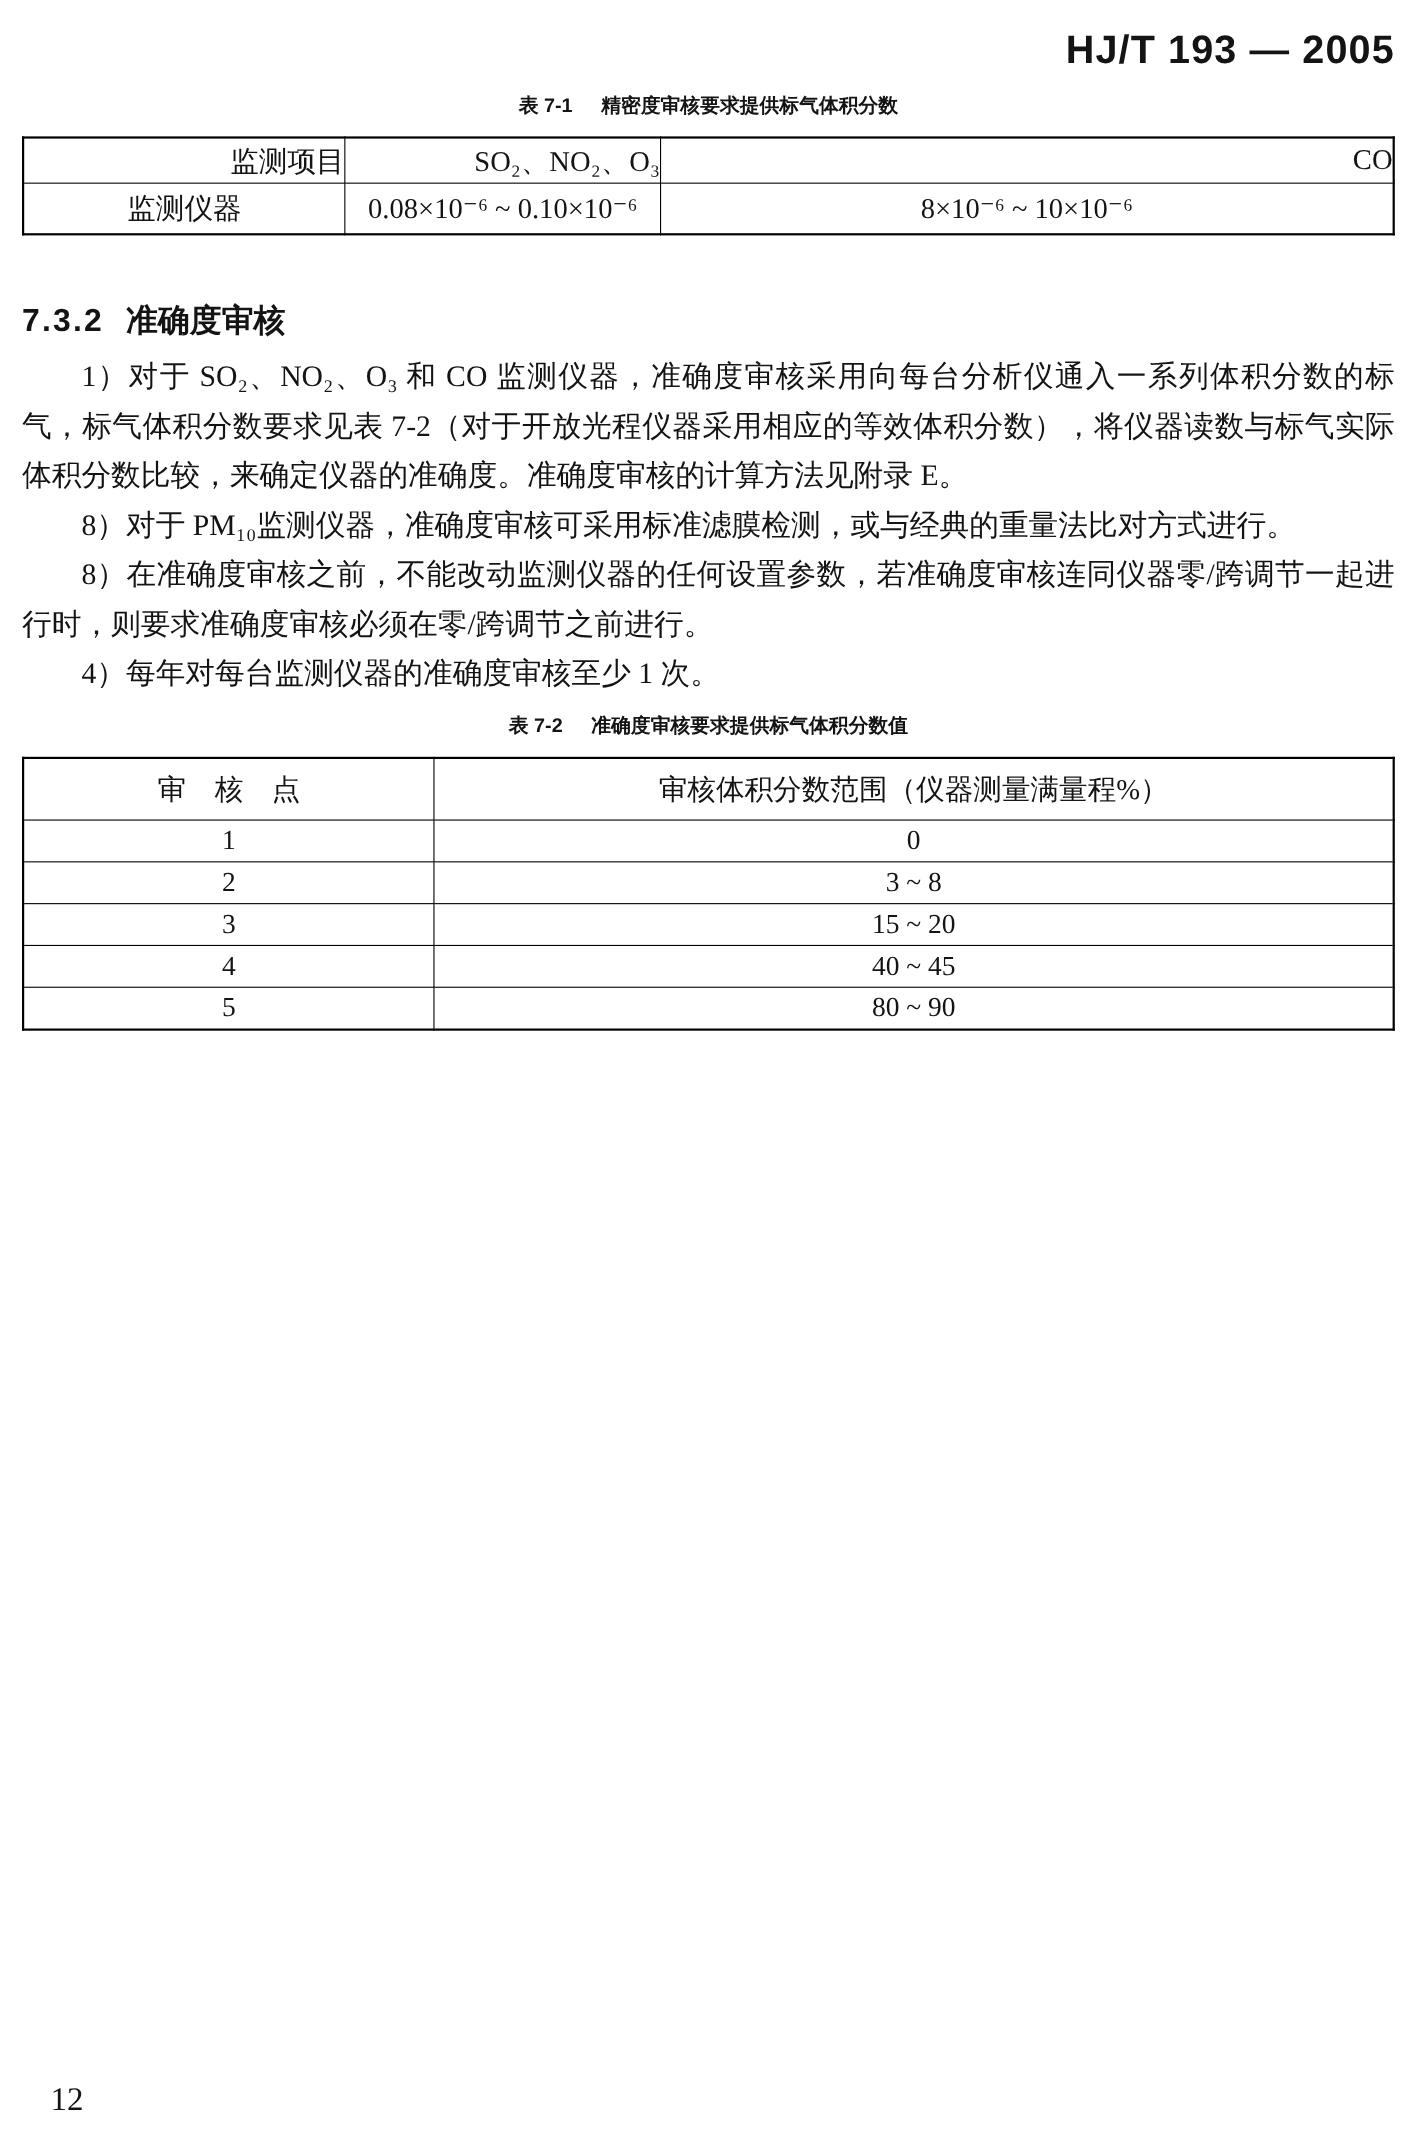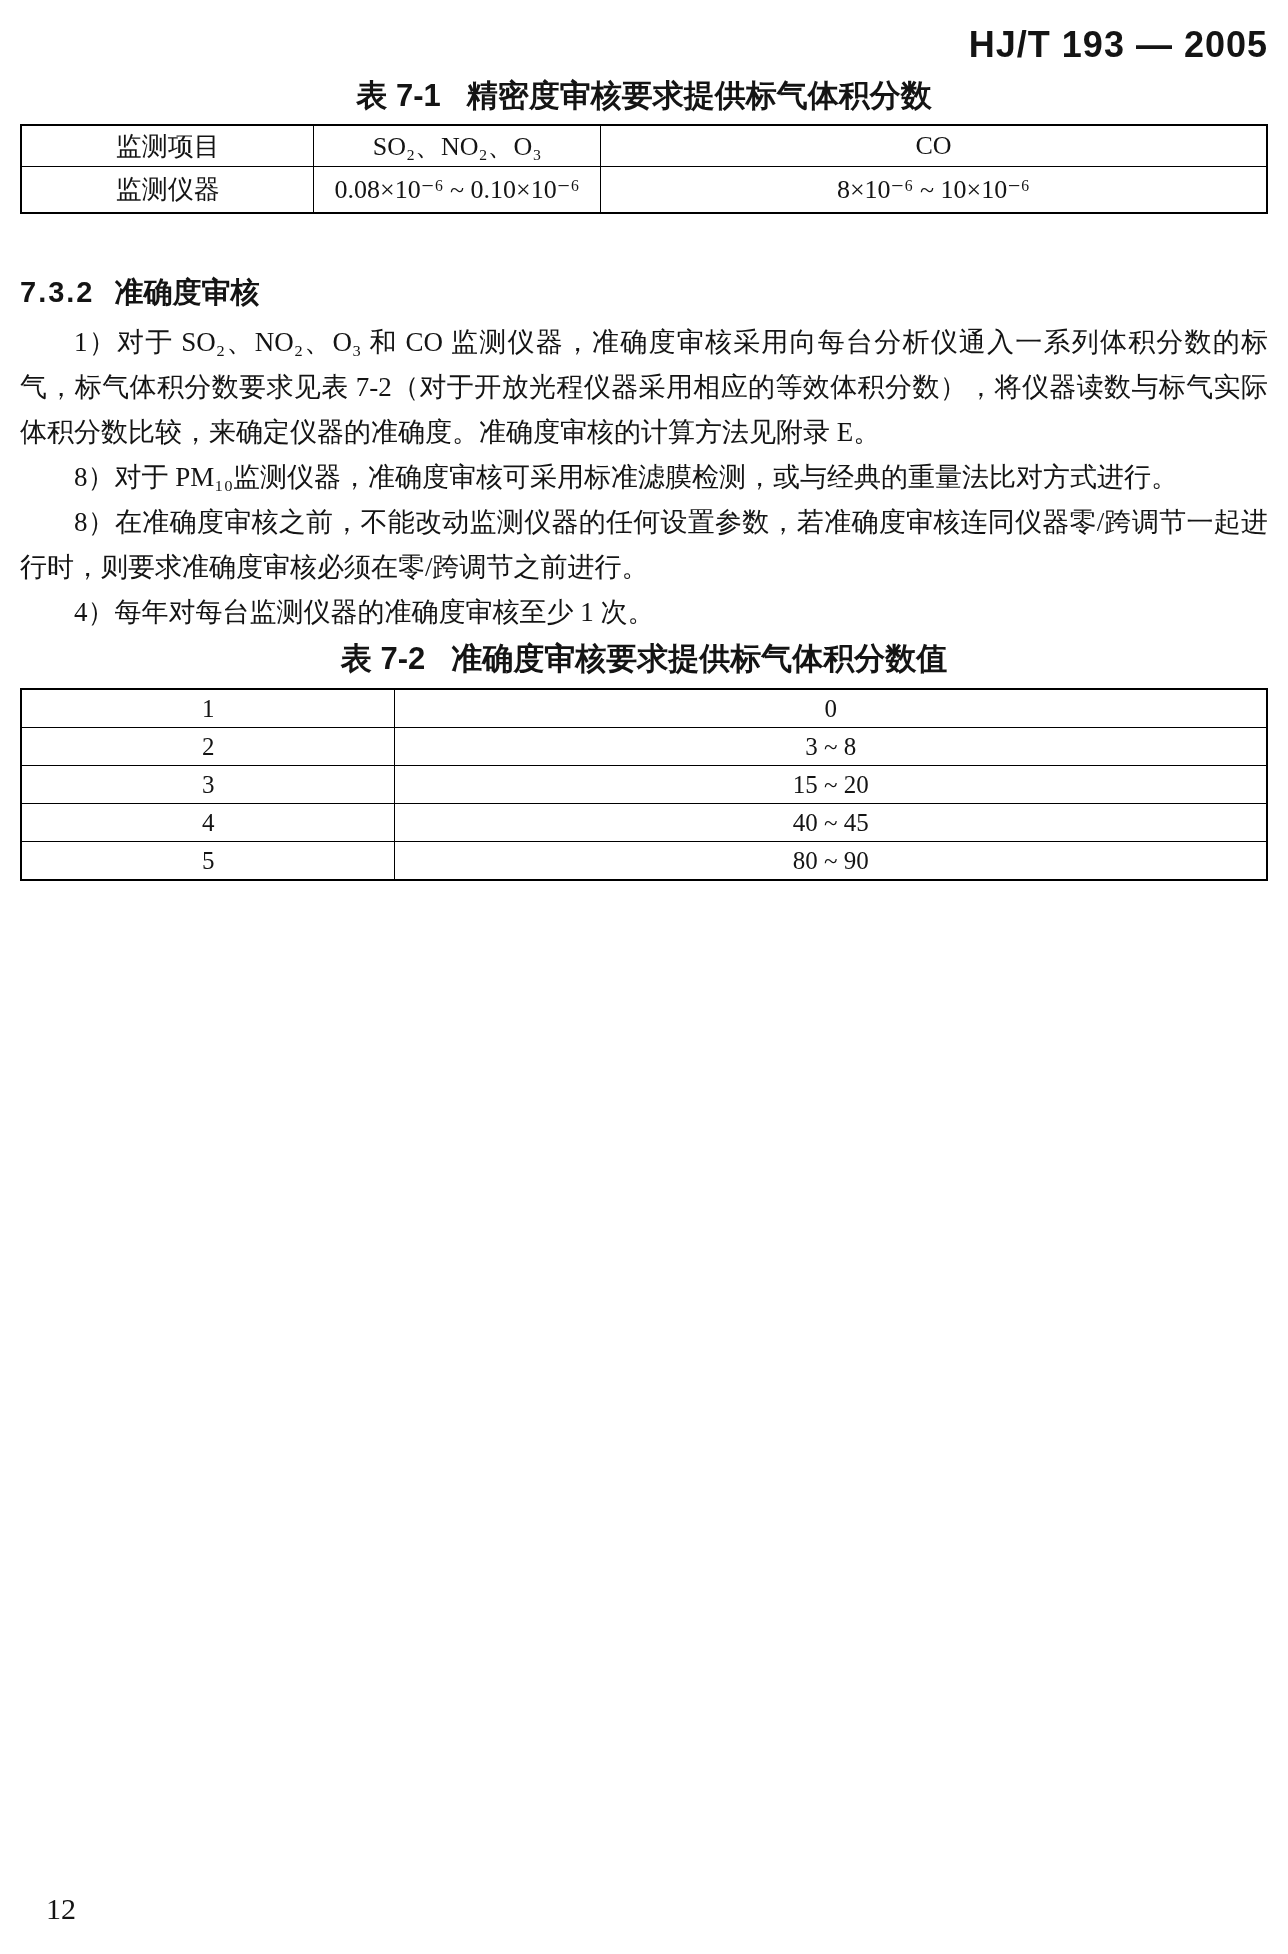--- a/index.html
+++ b/index.html
@@ -20,21 +20,21 @@
     font-size: 36px;
     padding: 24px 0 0 7px;
     letter-spacing: 1px;
     text-align: right;
   }
 
   .tbl-title {
     text-align: center;
     font-family: "Liberation Sans", "DejaVu Sans", sans-serif;
     font-weight: bold;
-    font-size: 31px;
+    font-size: 18px;
     line-height: 32px;
   }
   .t1-title { margin-top: 14px; }
   .t2-title { margin-top: 8px; }
   .tbl-title .tbl-label { margin-right: 26px; }
 
   table.tbl {
     width: 100%;
     border-collapse: collapse;
     border: 2px solid #000;
@@ -42,21 +42,21 @@
   }
   .t1 { margin-top: 12px; }
   .t2 { margin-top: 13px; }
   table.tbl td {
     border: 1px solid #000;
     text-align: center;
     vertical-align: middle;
     font-size: 26px;
     padding: 0;
   }
-  .t1 tr.r1 td { height: 40px; }
+  .t1 tr.r1 td { height: 40px; text-align: right; }
   .t1 tr.r2 td { height: 45px; }
   .t2 tr.hrow td { height: 55px; }
   .t2 tr.drow td { height: 37px; font-size: 25px; }
 
   .section-head {
     margin: 62px 0 0 0;
     font-family: "Liberation Sans", "DejaVu Sans", sans-serif;
     font-weight: bold;
     font-size: 29px;
     line-height: 32px;
@@ -124,20 +124,24 @@
   <div class="tbl-title t2-title">
     <span class="tbl-label">表 7-2</span><span>准确度审核要求提供标气体积分数值</span>
   </div>
 
   <table class="tbl t2">
     <colgroup>
         <col style="width:30%">
         <col>
       </colgroup>
     <tbody>
+      <tr class="hrow">
+        <td>审　核　点</td>
+        <td>审核体积分数范围（仪器测量满量程%）</td>
+      </tr>
       <tr class="drow">
         <td>1</td>
         <td>0</td>
       </tr>
       <tr class="drow">
         <td>2</td>
         <td>3 ~ 8</td>
       </tr>
       <tr class="drow">
         <td>3</td>

